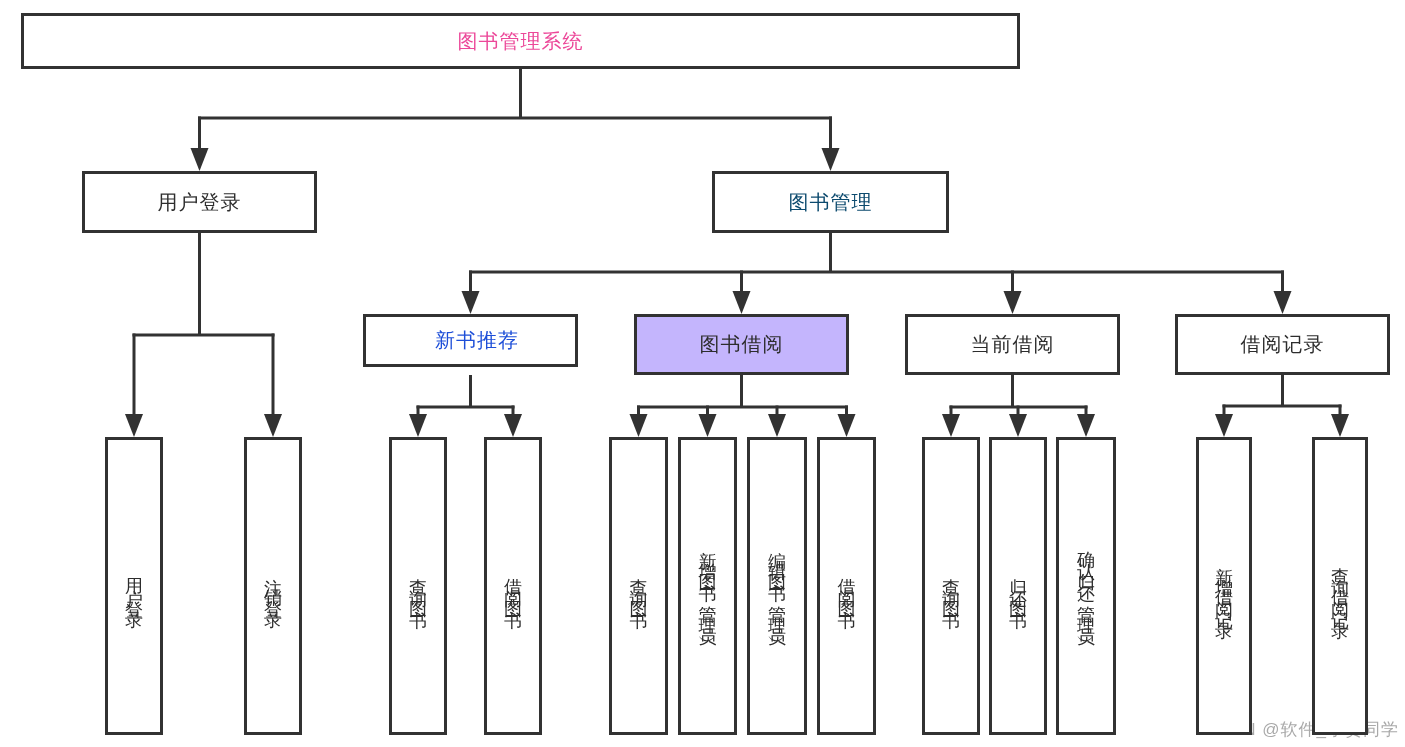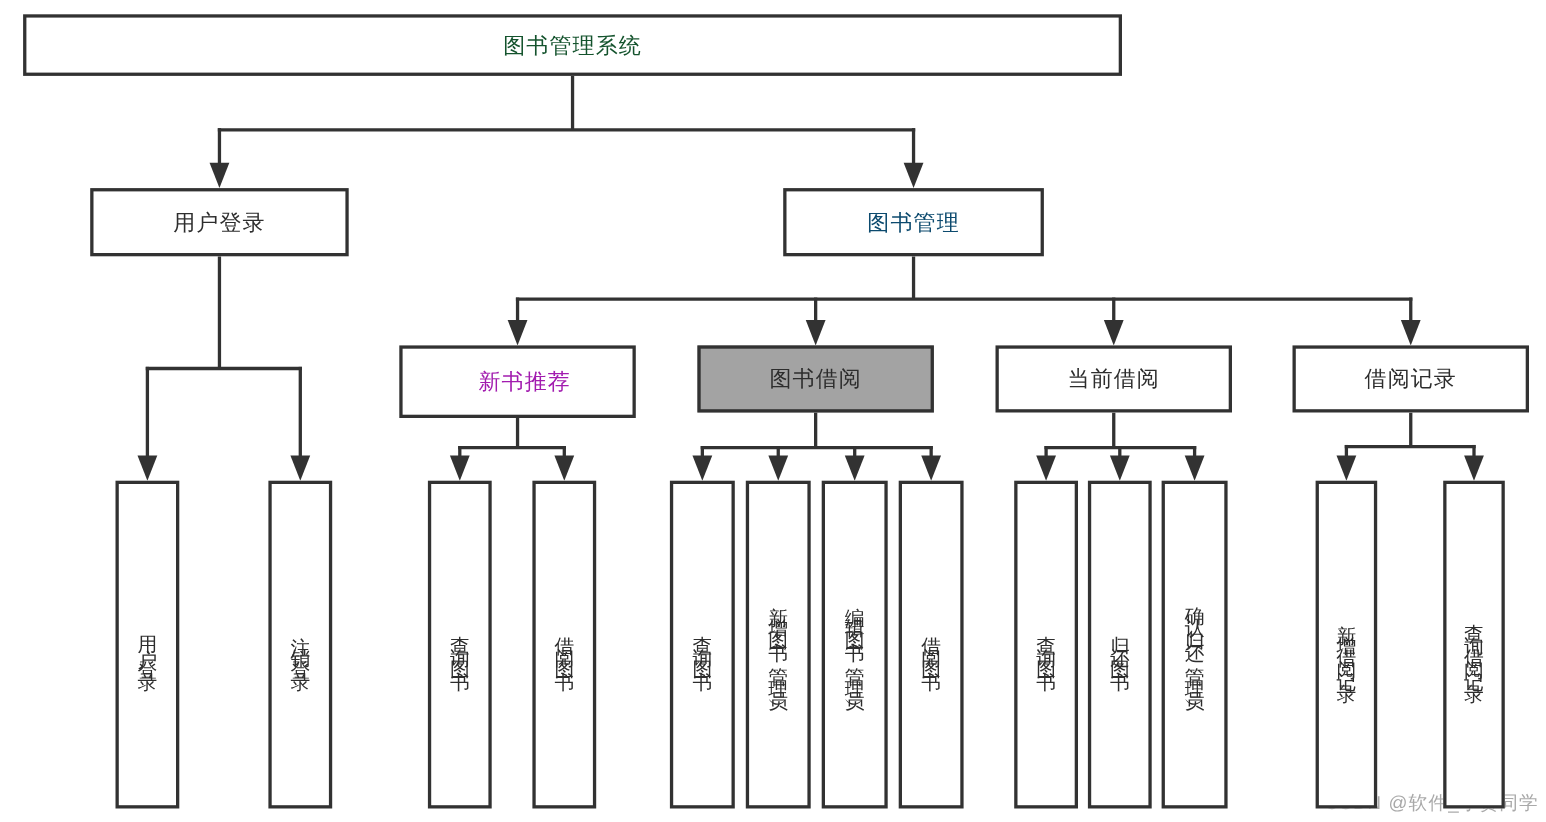--- a/index.html
+++ b/index.html
@@ -107,33 +107,33 @@
       <line x1="1086" y1="405.5" x2="1086" y2="418" stroke="#323232" stroke-width="3"></line>
       <polygon points="1077,414 1095,414 1086,437" fill="#323232"></polygon>
       <line x1="1282.5" y1="375" x2="1282.5" y2="406" stroke="#323232" stroke-width="3"></line>
       <line x1="1222.5" y1="406" x2="1341.5" y2="406" stroke="#323232" stroke-width="3"></line>
       <line x1="1224" y1="404.5" x2="1224" y2="418" stroke="#323232" stroke-width="3"></line>
       <polygon points="1215,414 1233,414 1224,437" fill="#323232"></polygon>
       <line x1="1340" y1="404.5" x2="1340" y2="418" stroke="#323232" stroke-width="3"></line>
       <polygon points="1331,414 1349,414 1340,437" fill="#323232"></polygon>
     </svg>
   <div class="watermark">CSDN @软件_小贺同学</div>
-<div class="node h" style="left: 21px; top: 13px; width: 999px; height: 56px; border-color: rgb(50, 50, 50); background: rgb(255, 255, 255); color: #14532d;">
+<div class="node h" style="left: 21px; top: 13px; width: 999px; height: 56px; border-color: rgb(50, 50, 50); background: rgb(255, 255, 255); color: #ec4899;">
     <span class="lbl">图书管理系统</span>
   </div>
     <div class="node h" style="left: 82px; top: 171px; width: 235px; height: 62px; border-color: rgb(50, 50, 50); background: rgb(255, 255, 255); color: rgb(45, 45, 45);">
     <span class="lbl">用户登录</span>
   </div>
     <div class="node h" style="left: 712px; top: 171px; width: 237px; height: 62px; border-color: rgb(50, 50, 50); background: rgb(255, 255, 255); color: #0c4a6e;">
     <span class="lbl">图书管理</span>
   </div>
-    <div class="node h" style="left: 363px; top: 314px; width: 215px; height: 66px; border-color: rgb(50, 50, 50); background: rgb(255, 255, 255); color: #a21caf; padding-left: 13px;">
+    <div class="node h" style="left: 363px; top: 314px; width: 215px; height: 53px; border-color: rgb(50, 50, 50); background: rgb(255, 255, 255); color: #1d4ed8; padding-left: 13px;">
     <span class="lbl">新书推荐</span>
   </div>
-    <div class="node h" style="left: 634px; top: 314px; width: 215px; height: 61px; border-color: rgb(50, 50, 50); background: #a3a3a3; color: rgb(45, 45, 45); text-align: right;">
+    <div class="node h" style="left: 634px; top: 314px; width: 215px; height: 61px; border-color: rgb(50, 50, 50); background: #c4b5fd; color: rgb(45, 45, 45); text-align: right;">
     <span class="lbl">图书借阅</span>
   </div>
     <div class="node h" style="left: 905px; top: 314px; width: 215px; height: 61px; border-color: rgb(50, 50, 50); background: rgb(255, 255, 255); color: rgb(45, 45, 45);">
     <span class="lbl">当前借阅</span>
   </div>
     <div class="node h" style="left: 1175px; top: 314px; width: 215px; height: 61px; border-color: rgb(50, 50, 50); background: rgb(255, 255, 255); color: rgb(45, 45, 45);">
     <span class="lbl">借阅记录</span>
   </div>
     <div class="node v" style="left: 105px; top: 437px; width: 58px; height: 298px; border-color: rgb(50, 50, 50); background: rgb(255, 255, 255); color: rgb(45, 45, 45);">
     <span class="lbl">用户登录</span>

